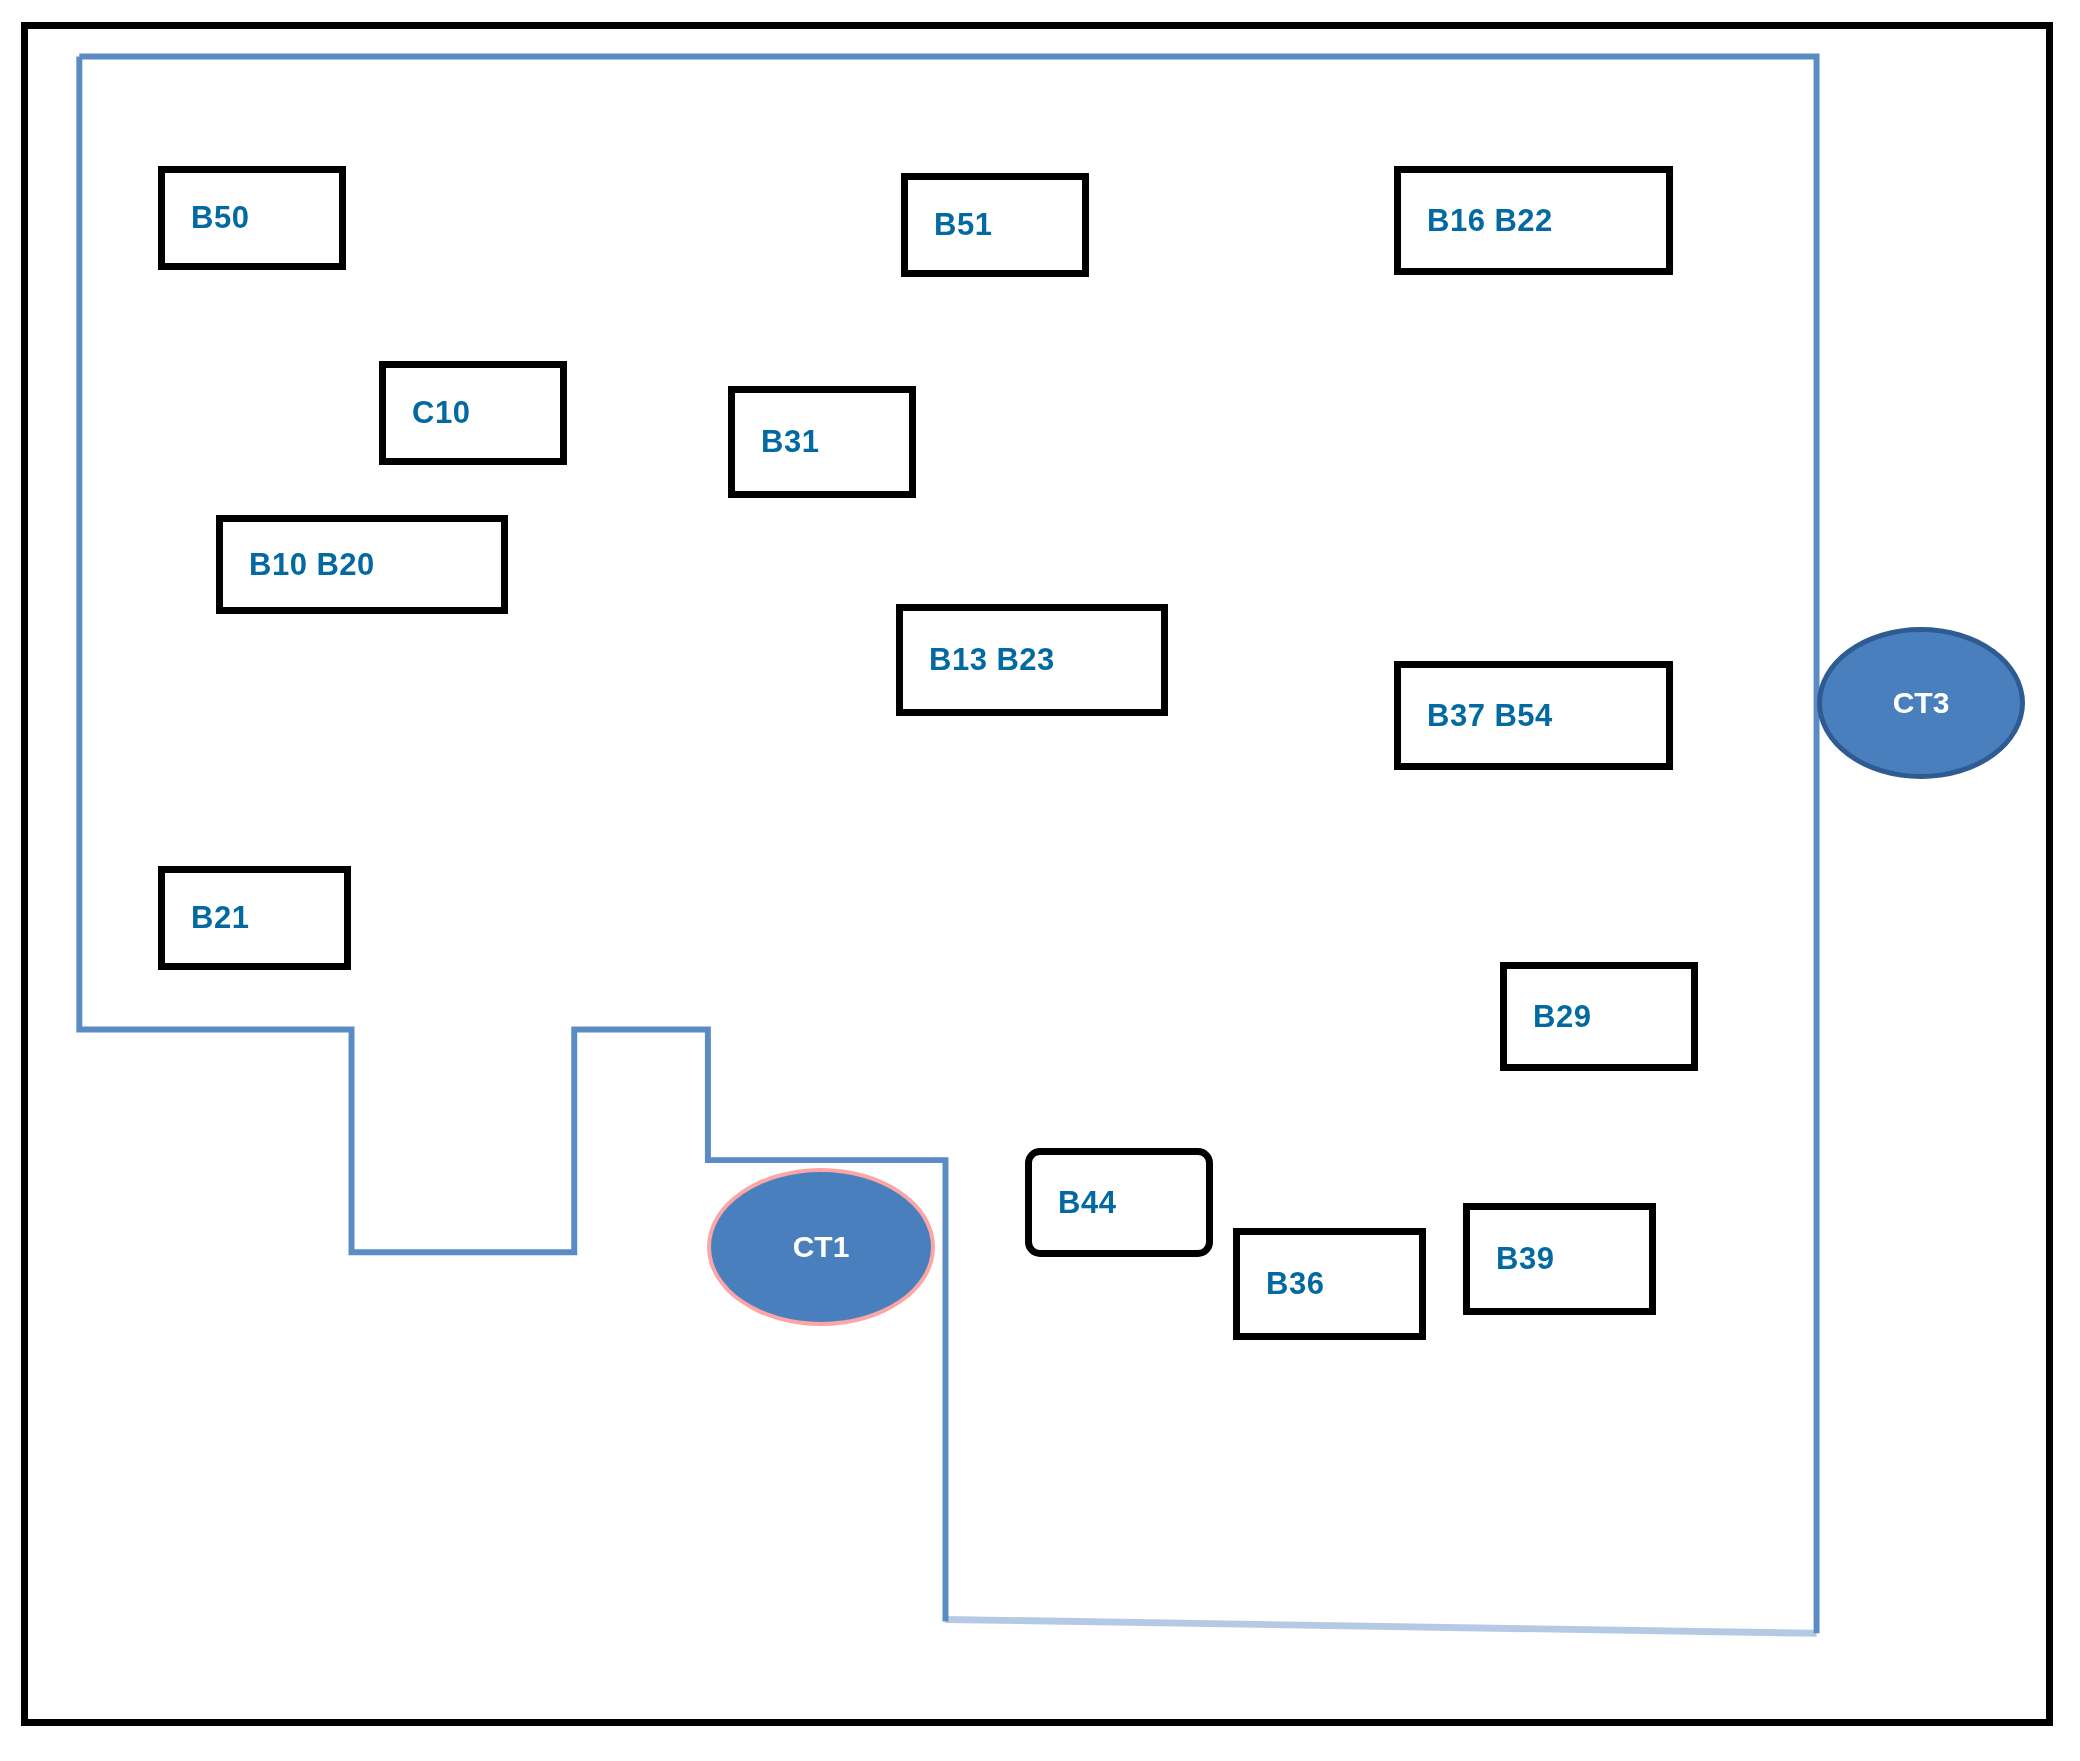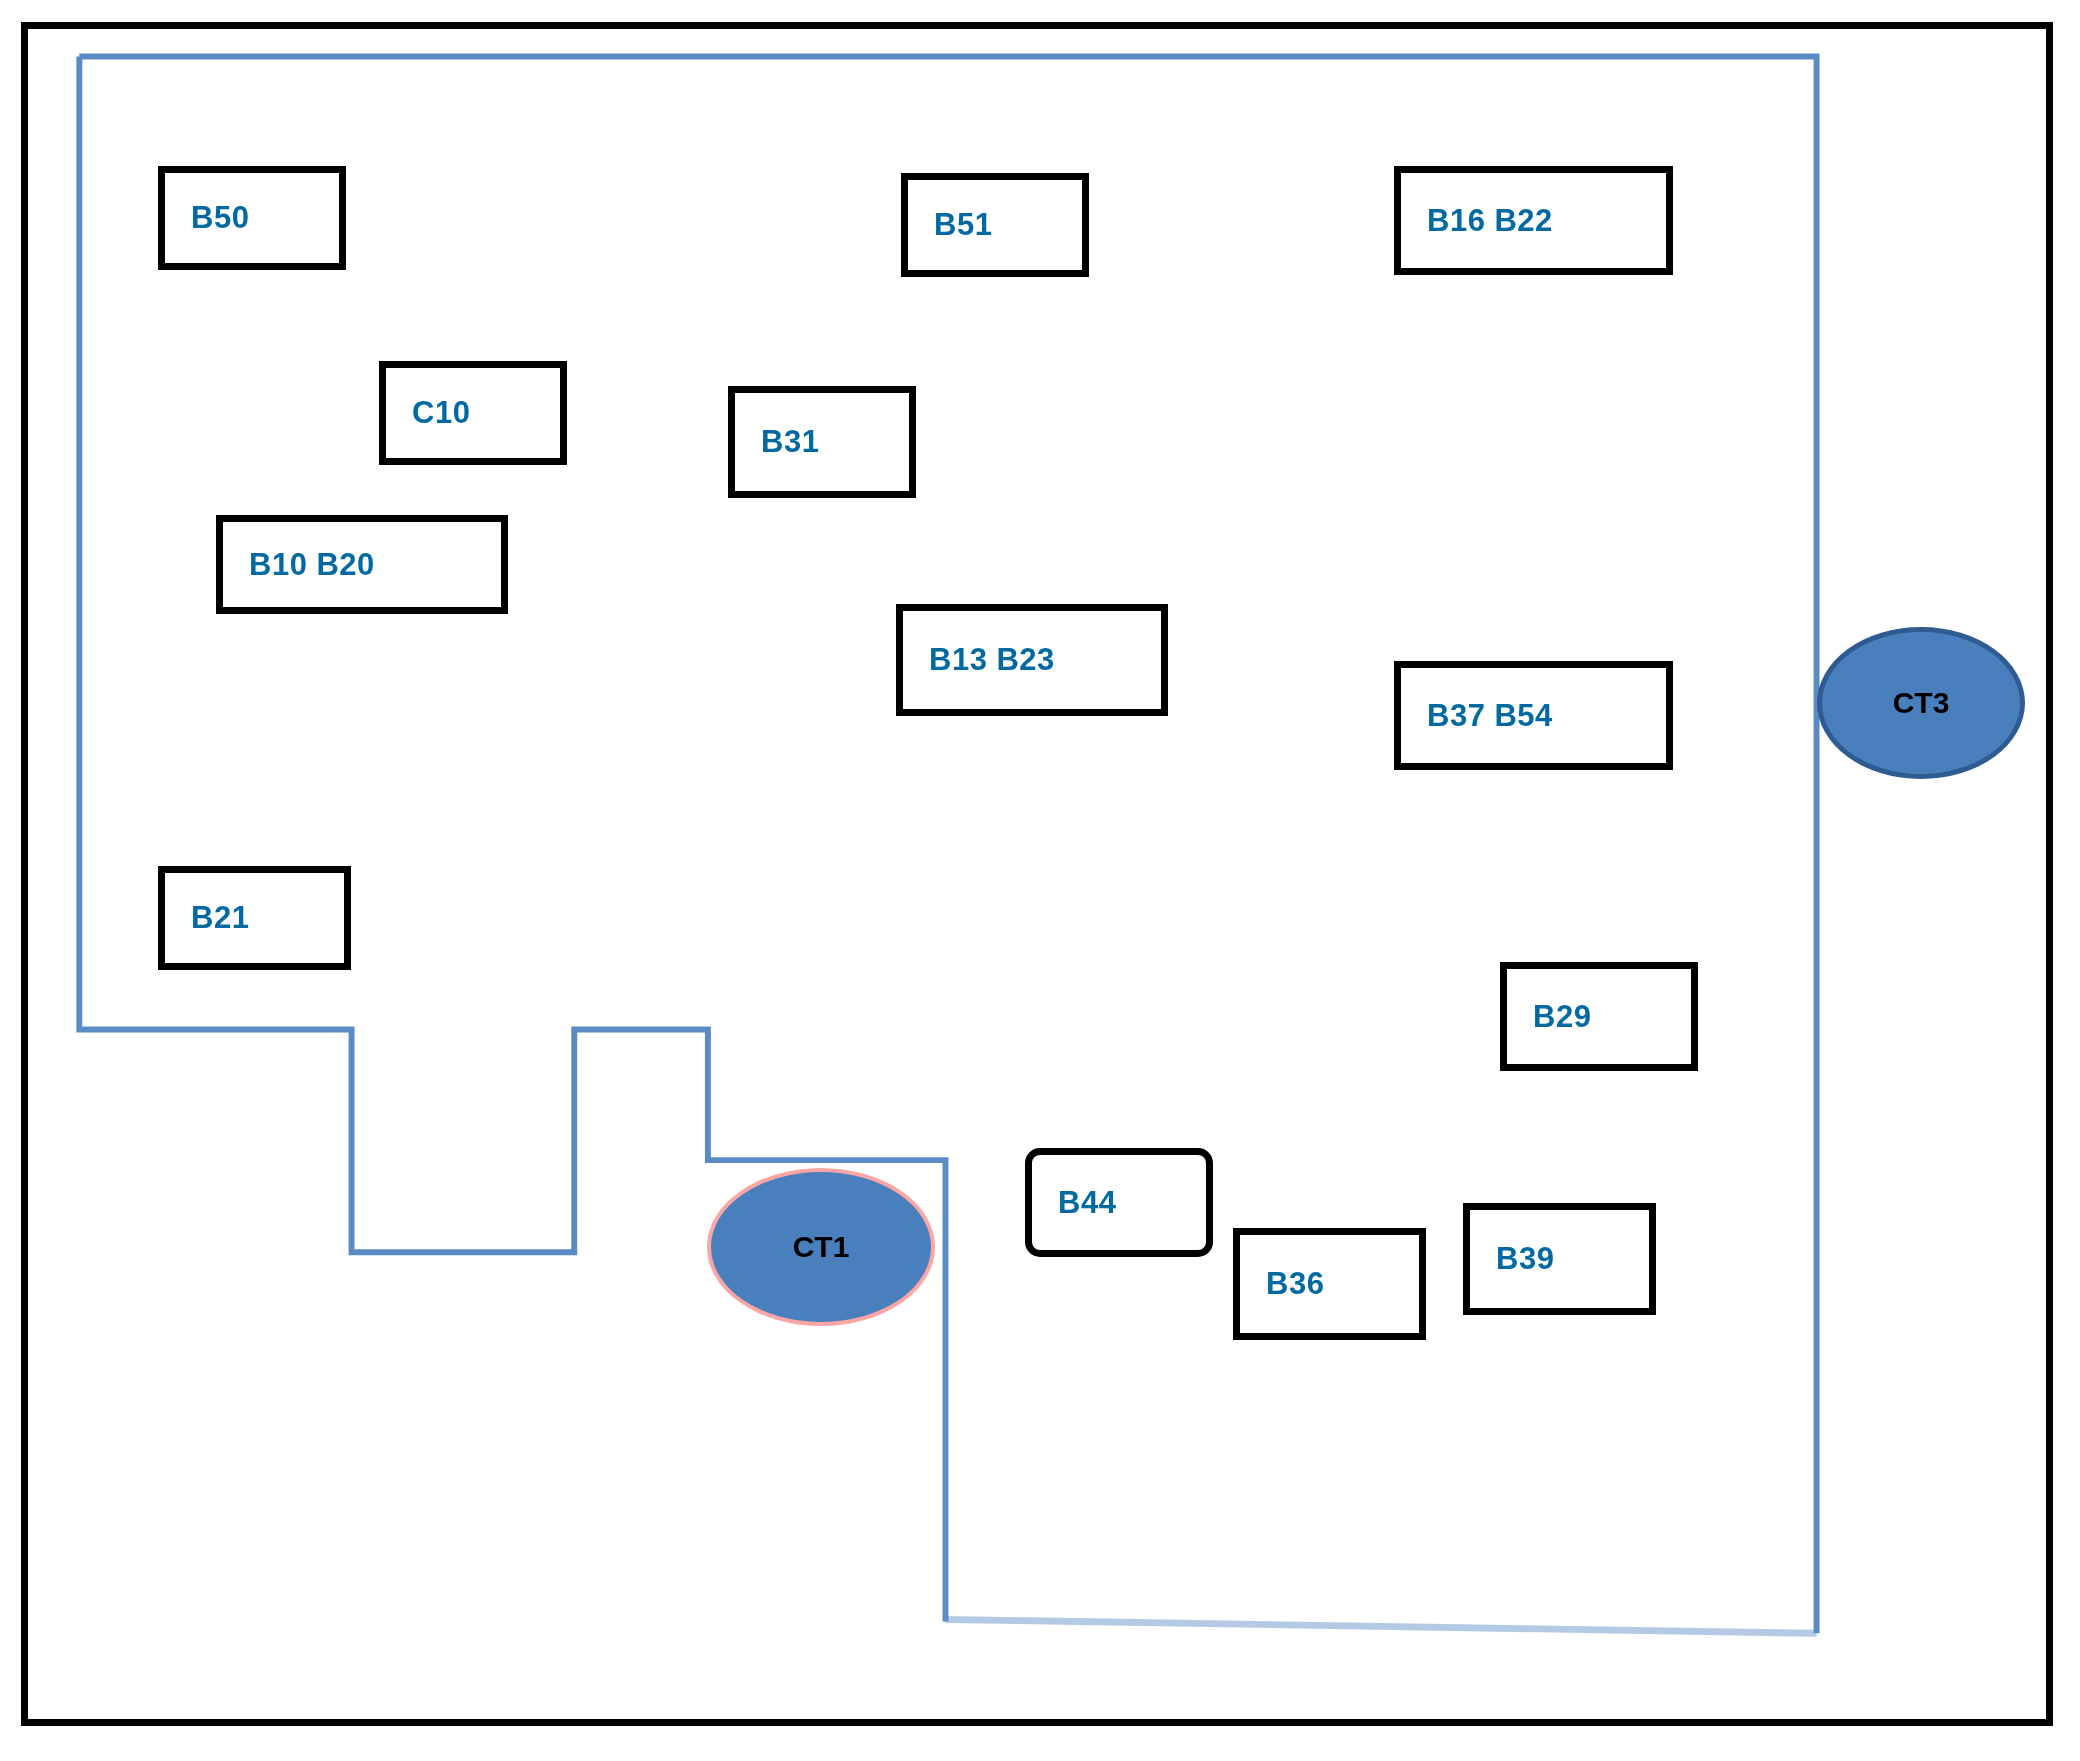--- a/index.html
+++ b/index.html
@@ -8,21 +8,21 @@
   #frame{position:absolute;left:21px;top:22px;width:2032px;height:1704px;
          border:7px solid #000000;box-sizing:border-box;background:#fff;}
   #plan{position:absolute;left:0;top:0;width:2080px;height:1761px;}
   .room-label{position:absolute;box-sizing:border-box;background:#ffffff;
               border:7px solid #000000;display:flex;align-items:center;
               color:#0369a1;font-weight:bold;font-size:31px;letter-spacing:0.5px;
               font-family:"Liberation Sans",sans-serif;white-space:nowrap;}
   .room-label span{padding-left:26px;}
   .node{position:absolute;box-sizing:border-box;border-radius:50%;
         display:flex;align-items:center;justify-content:center;
-        color:#000000;font-weight:bold;font-size:30px;
+        color:#ffffff;font-weight:bold;font-size:30px;
         font-family:"Liberation Sans",sans-serif;}
 </style>
 </head>
 <body>
 
 <div id="stage">
 
   <div id="frame"></div>
 
   <svg id="plan" viewBox="0 0 2101 1779" xmlns="http://www.w3.org/2000/svg">

